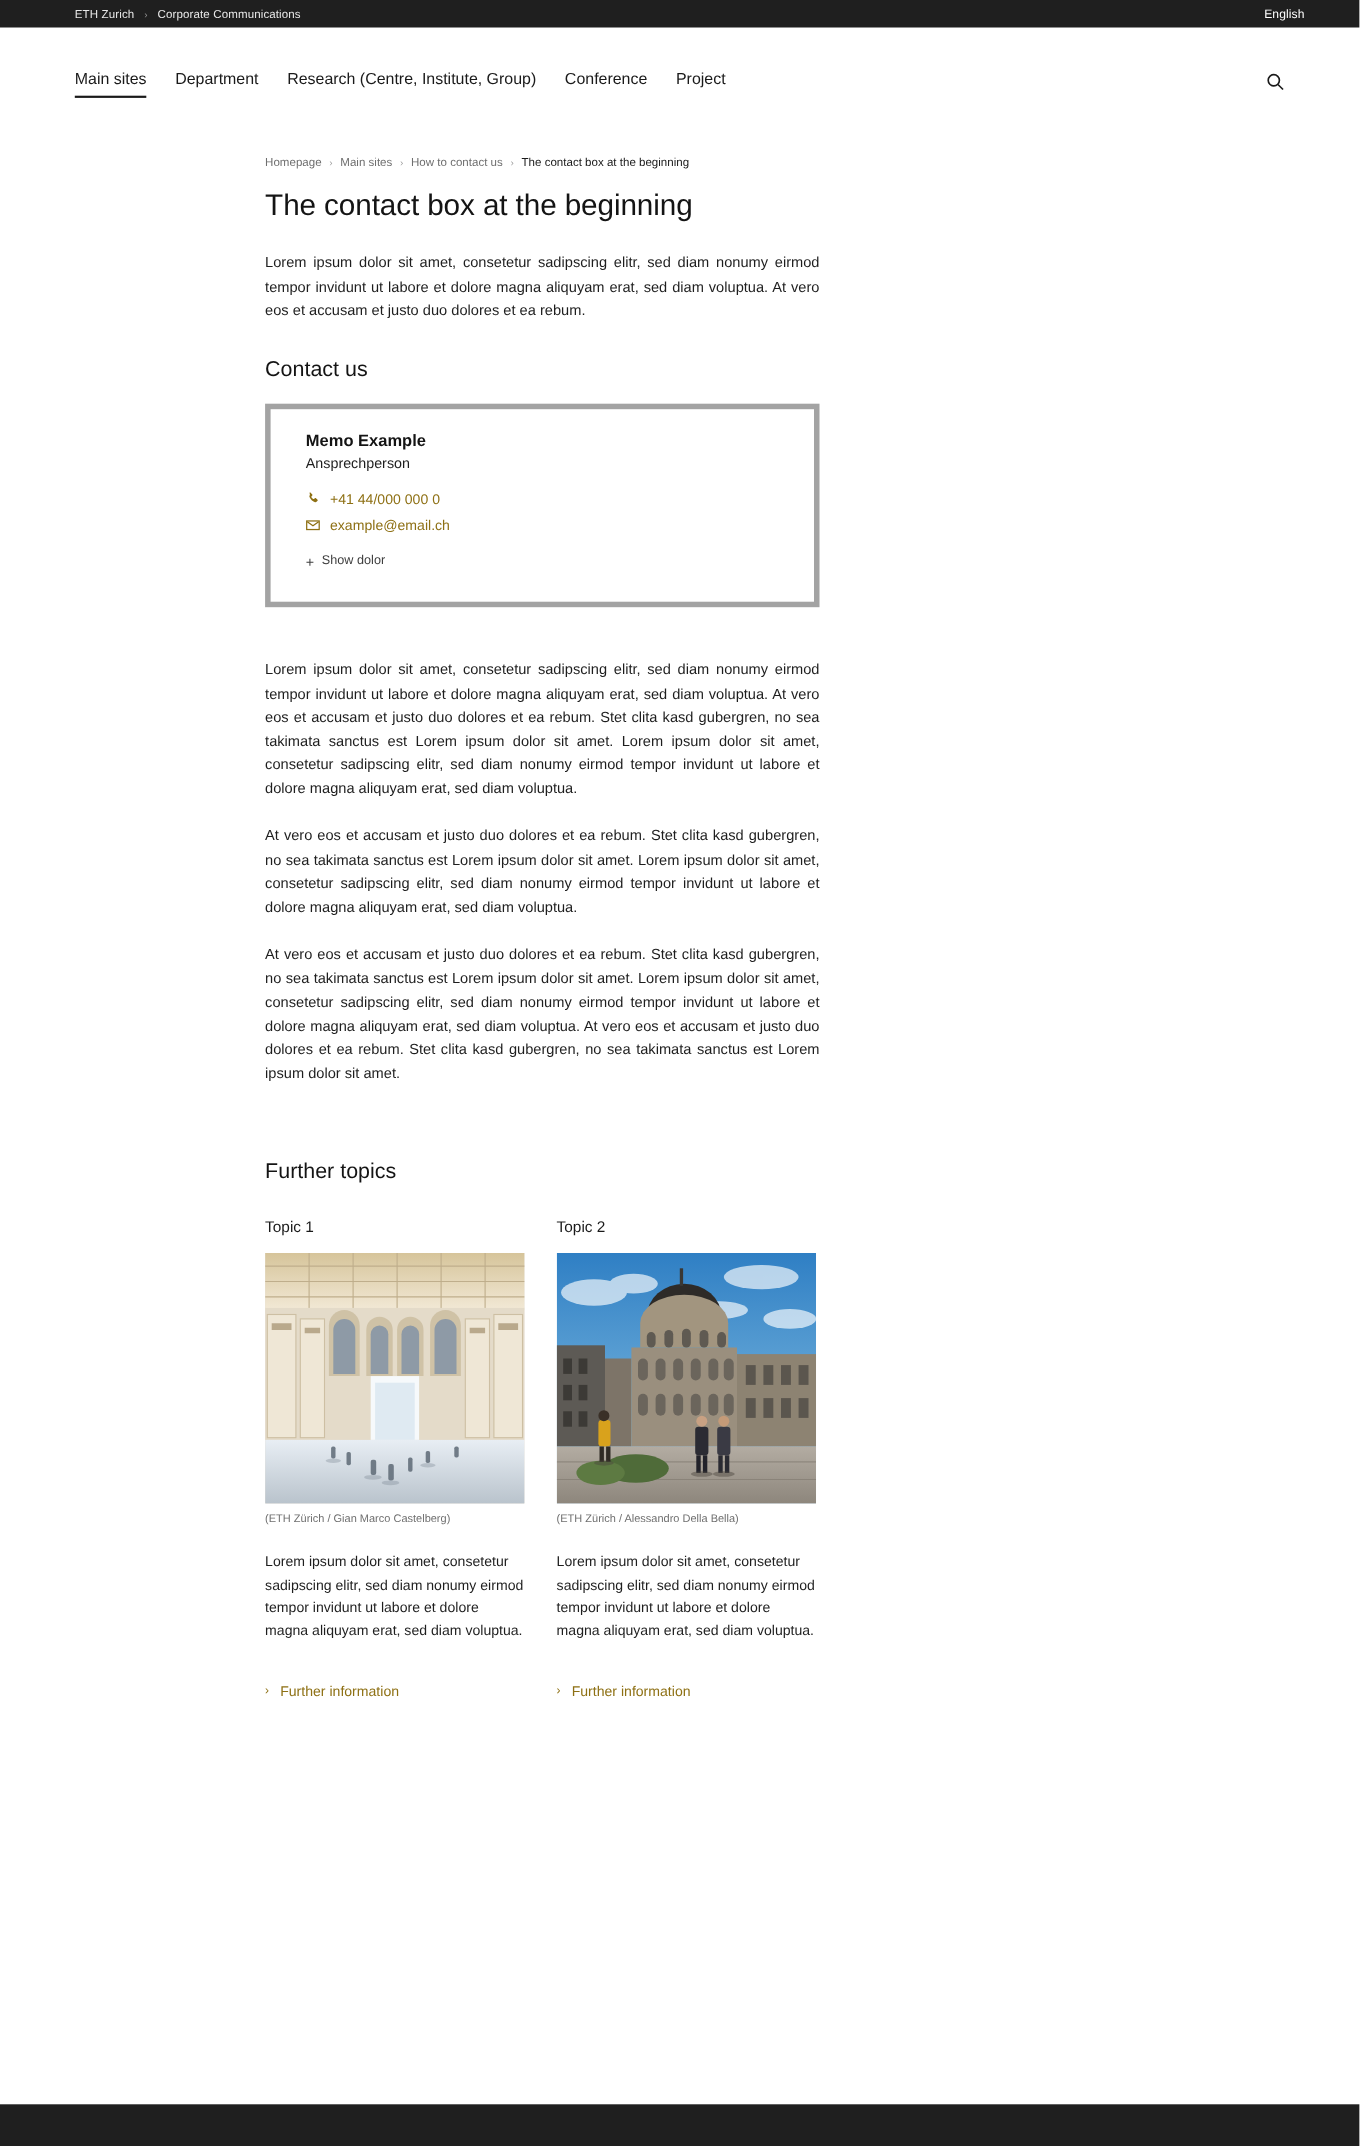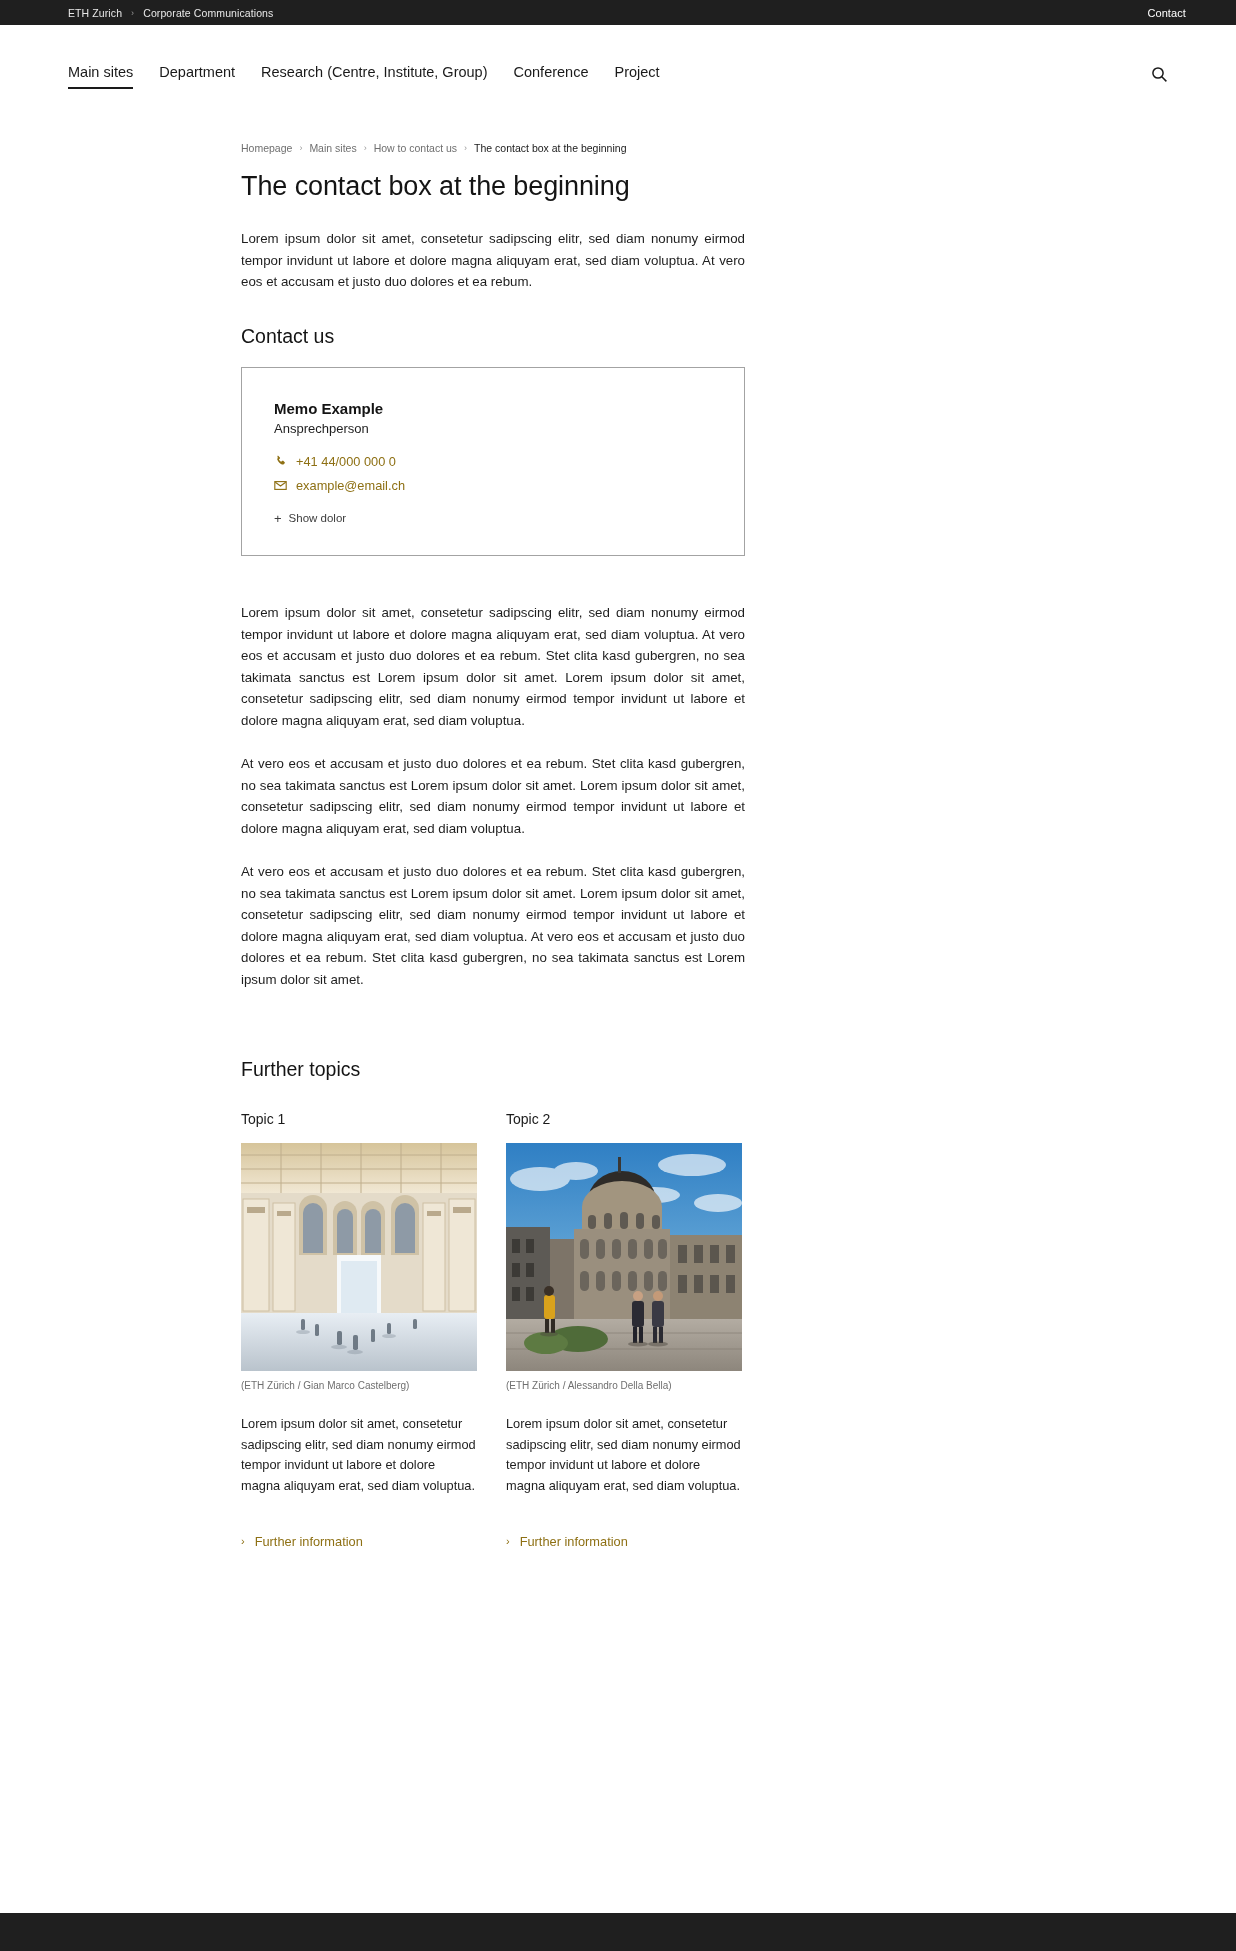--- a/index.html
+++ b/index.html
@@ -129,22 +129,22 @@
 
   h2.section-title {
     font-size: 19.5px;
     font-weight: 400;
     margin: 32px 0 18px 0;
     color: #141414;
   }
 
   
   .contact-box {
-    border: 1px solid #a3a3a3;
-    padding: 32px 32px 30px 32px;
+    border: 5px solid #a3a3a3;
+    padding: 20px 32px 30px 32px;
     margin-bottom: 46px;
     margin-top: 19px;
   }
   .contact-name {
     font-size: 15px;
     font-weight: 700;
     margin: 0 0 4px 0;
     color: #141414;
   }
   .contact-role {
@@ -245,21 +245,21 @@
 
 <div class="page">
 
   <div class="topbar">
 
     <div class="topbar-crumbs">
       <a href="#">ETH Zurich</a>
       <span class="sep">›</span>
       <a href="#">Corporate Communications</a>
     </div>
-    <div class="topbar-right">Contact</div>
+    <div class="topbar-right">English</div>
   </div>
 
 
   <div class="mainnav">
     <div class="nav-items">
       <a href="#" class="nav-item active">Main sites</a>
       <a href="#" class="nav-item">Department</a>
       <a href="#" class="nav-item">Research (Centre, Institute, Group)</a>
       <a href="#" class="nav-item">Conference</a>
       <a href="#" class="nav-item">Project</a>

